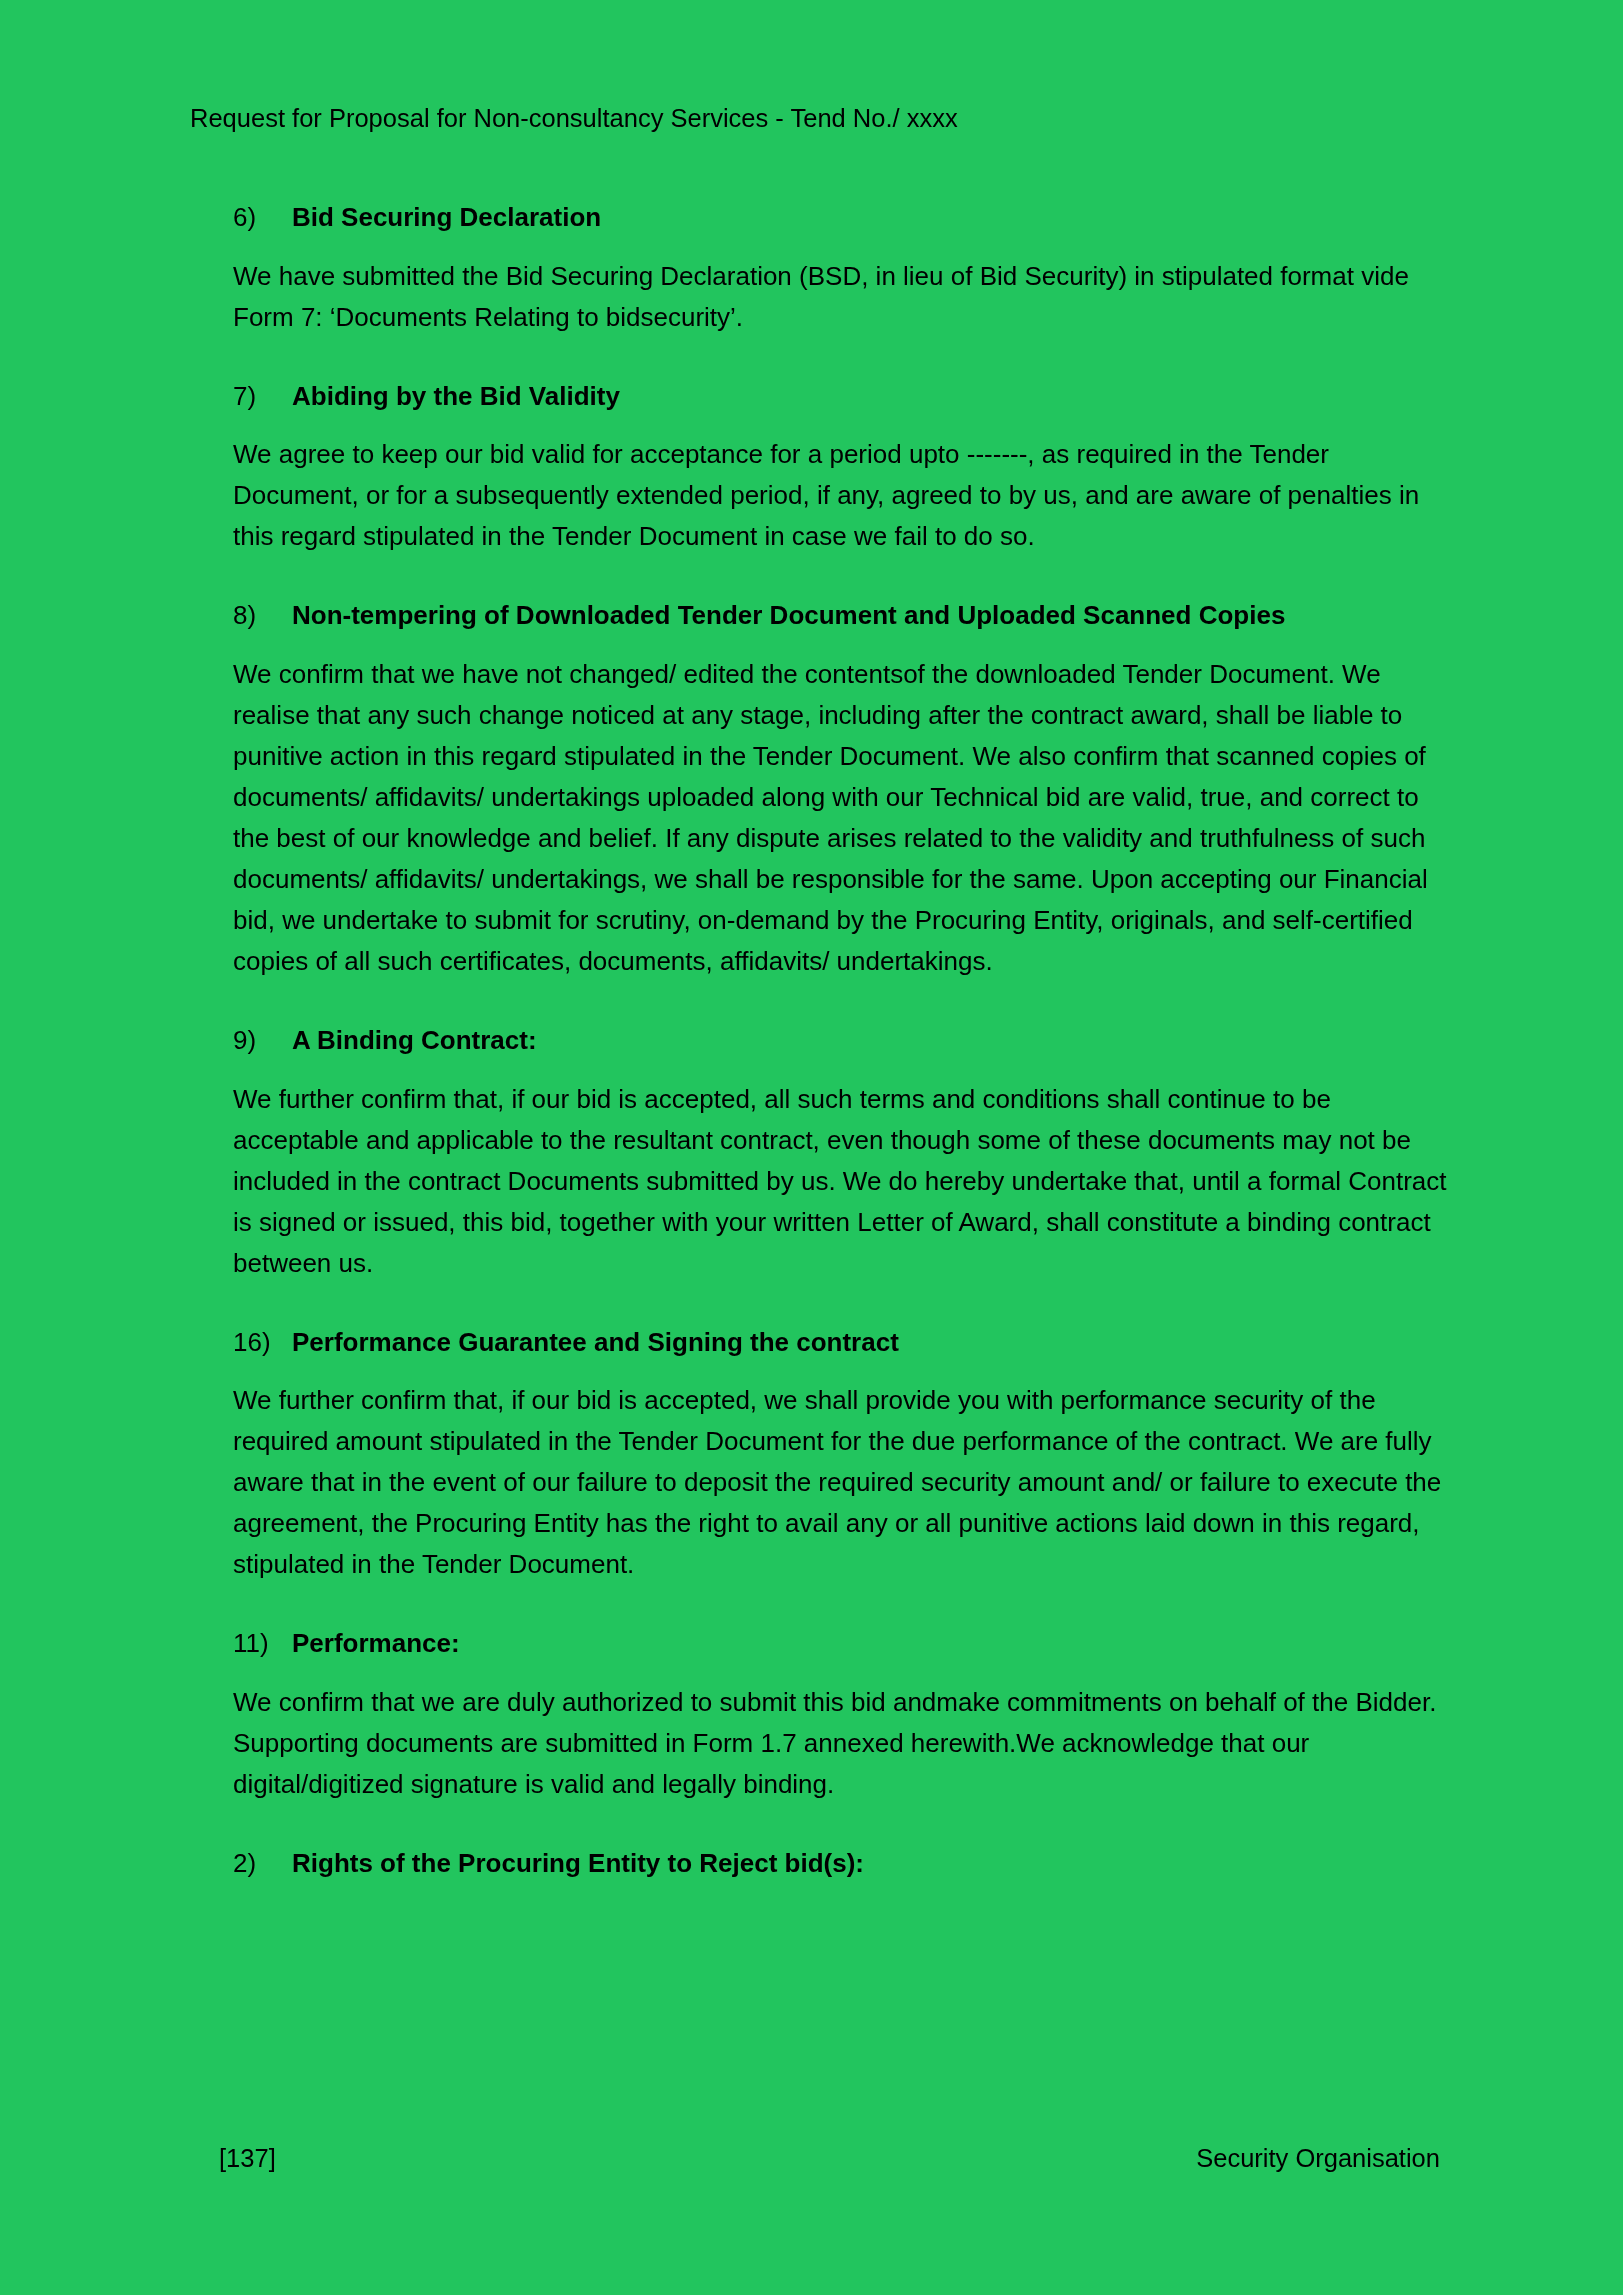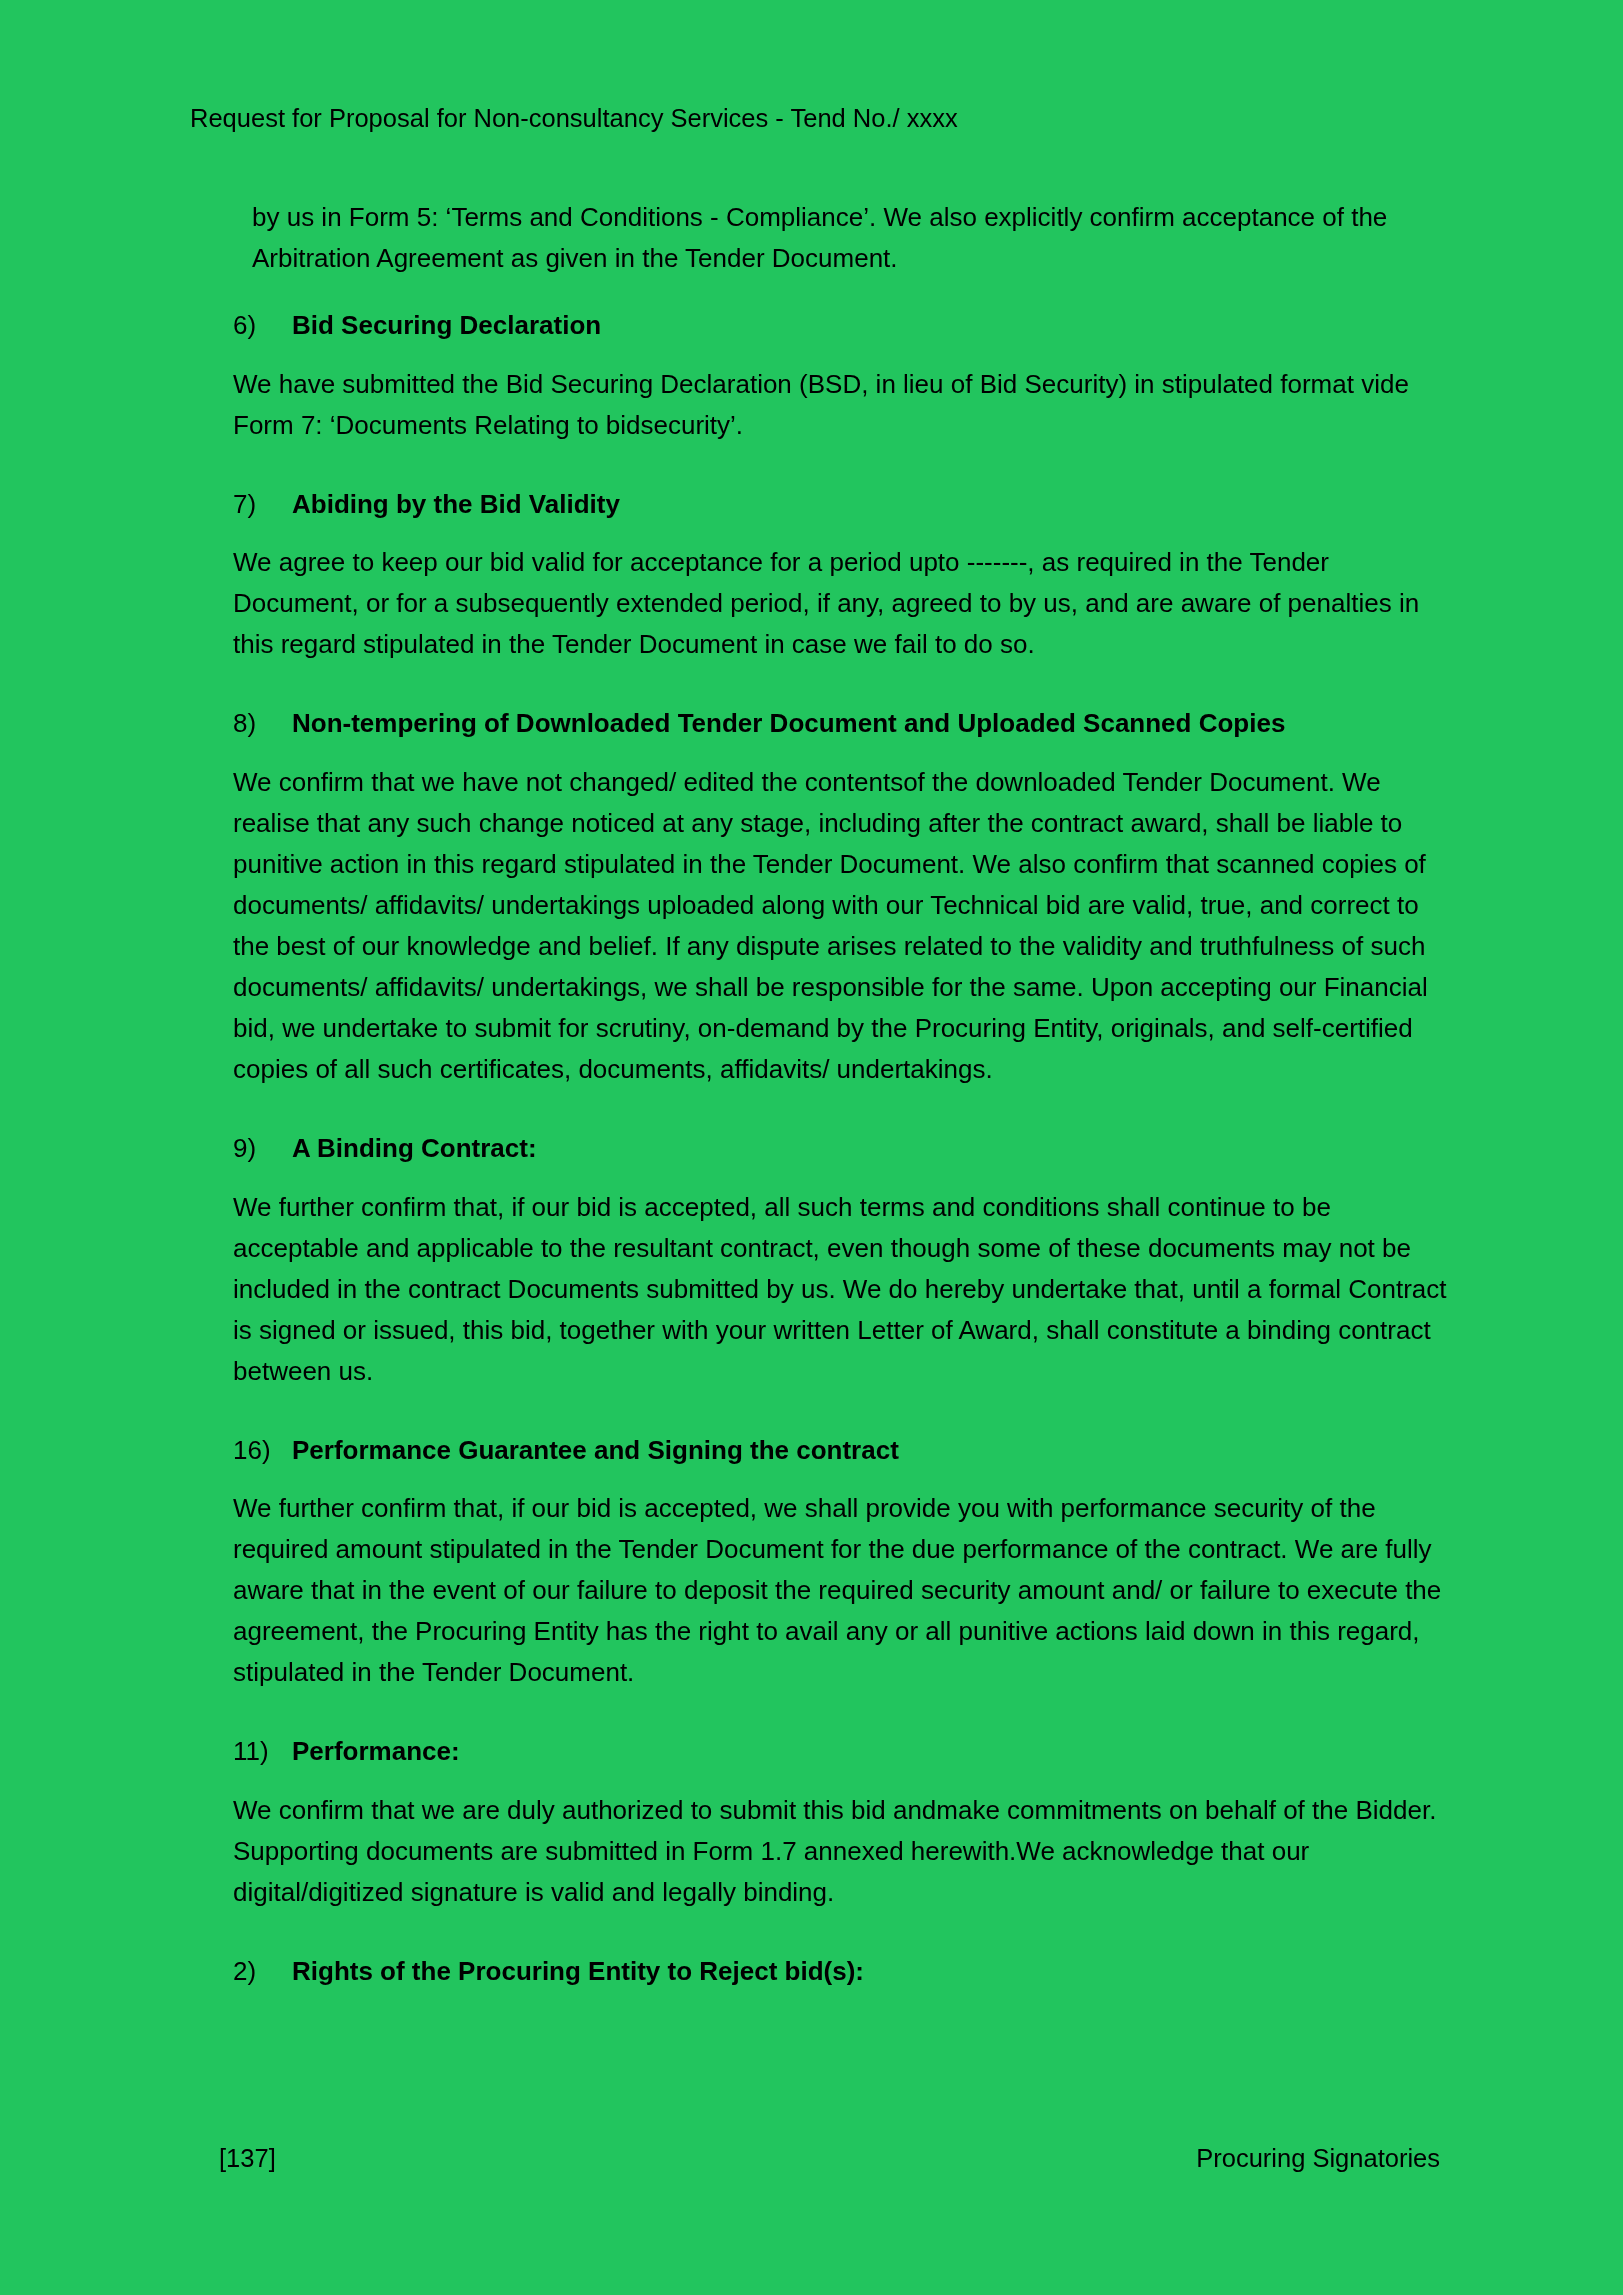--- a/index.html
+++ b/index.html
@@ -61,21 +61,20 @@
   }
 </style>
 </head>
 <body>
 
 <div class="page">
   <div class="content">
 
     <div class="doc-header">Request for Proposal for Non-consultancy Services - Tend No./ xxxx</div>
 
-    <p class="intro">by us in Form 5: ‘Terms and Conditions - Compliance’. We also explicitly confirm acceptance of the Arbitration Agreement as given in the Tender Document.</p>
 
     <div class="section">
       <div class="section-heading">
         <span class="section-num">6)</span>
         <span class="section-title">Bid Securing Declaration</span>
       </div>
       <p class="section-body">We have submitted the Bid Securing Declaration (BSD, in lieu of Bid Security) in stipulated format vide Form 7: ‘Documents Relating to bidsecurity’.</p>
     </div>
 
     <div class="section">
@@ -122,16 +121,16 @@
       <div class="section-heading">
         <span class="section-num">2)</span>
         <span class="section-title">Rights of the Procuring Entity to Reject bid(s):</span>
       </div>
     </div>
 
   </div>
 
   <div class="page-footer">
     <span>[137]</span>
-    <span>Procuring Signatories</span>
+    <span>Security Organisation</span>
   </div>
 </div>
 
 
 </body></html>

